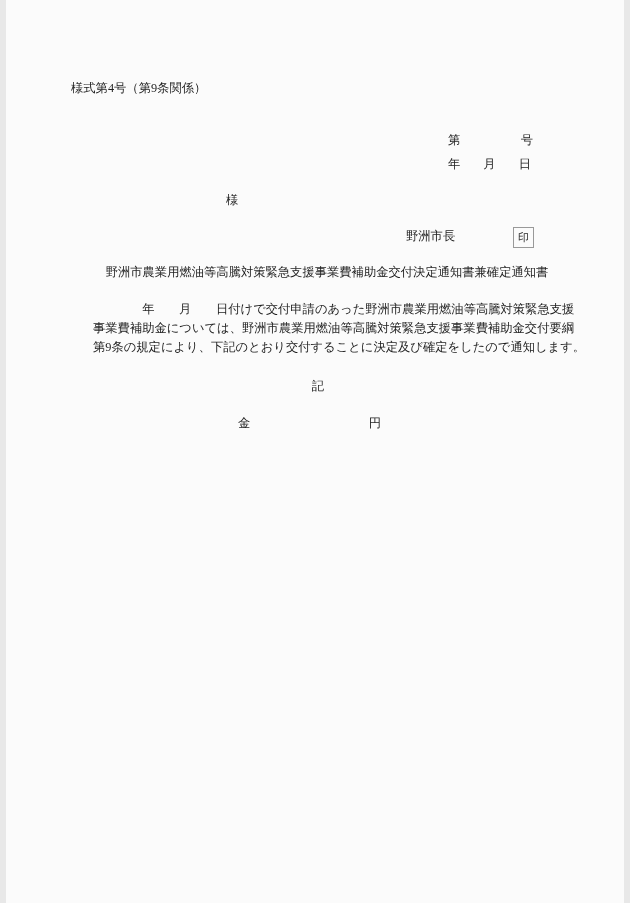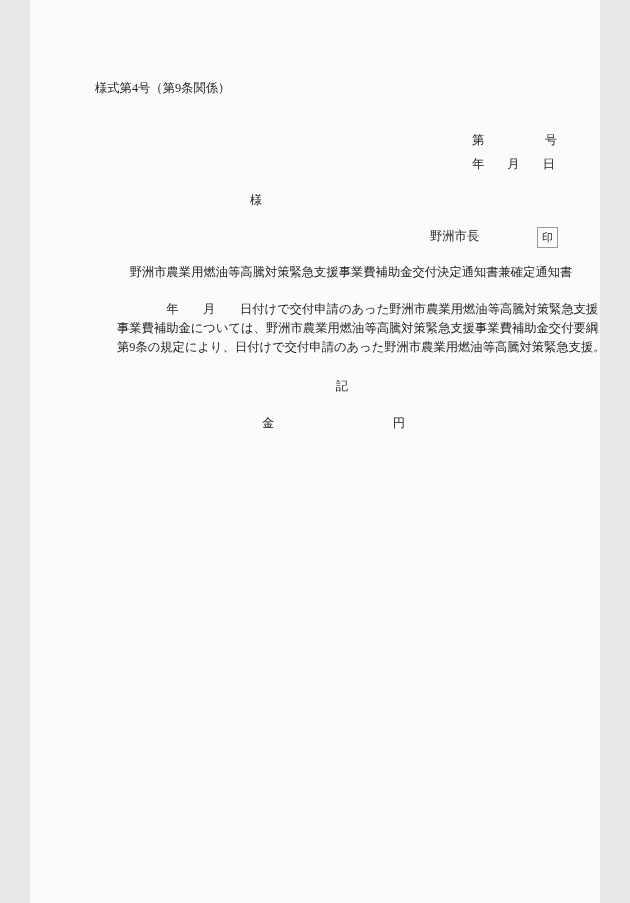--- a/index.html
+++ b/index.html
@@ -2,21 +2,21 @@
 <html lang="ja"><head>
 <meta charset="utf-8">
 <style>
   html, body {
     margin: 0;
     padding: 0;
     background: #e8e8e8;
   }
   .page {
     position: relative;
-    width: 570px;
+    width: 618px;
     height: 903px;
     margin: 0 auto;
     background: #fbfbfb;
     color: #1e1e1e;
     font-family: "Liberation Serif", "DejaVu Serif", serif;
     font-size: 12.3px;
     line-height: 16px;
     overflow: hidden;
   }
   .abs { position: absolute; white-space: pre; }
@@ -91,21 +91,21 @@
   <div class="abs seal-box">
     <span>印</span>
   </div>
 
   <div class="abs doc-title">野洲市農業用燃油等高騰対策緊急支援事業費補助金交付決定通知書兼確定通知書</div>
 
   <div class="abs body-line body-line-2">事業費補助金については、野洲市農業用燃油等高騰対策緊急支援事業費補助金交付要綱</div>
 
   <div class="abs body-line body-line-1">　　　　年　　月　　日付けで交付申請のあった野洲市農業用燃油等高騰対策緊急支援</div>
 
-  <div class="abs body-line body-line-3">第9条の規定により、日付けで交付申請のあった野洲市農業用燃油等高騰対策緊急支援。</div>
+  <div class="abs body-line body-line-3">第9条の規定により、下記のとおり交付することに決定及び確定をしたので通知します。</div>
 
   <div class="abs record-marker">記</div>
 
   <div class="abs amount-line">
     <span>金</span>
     <span>円</span>
   </div>
 
 </div>
 

